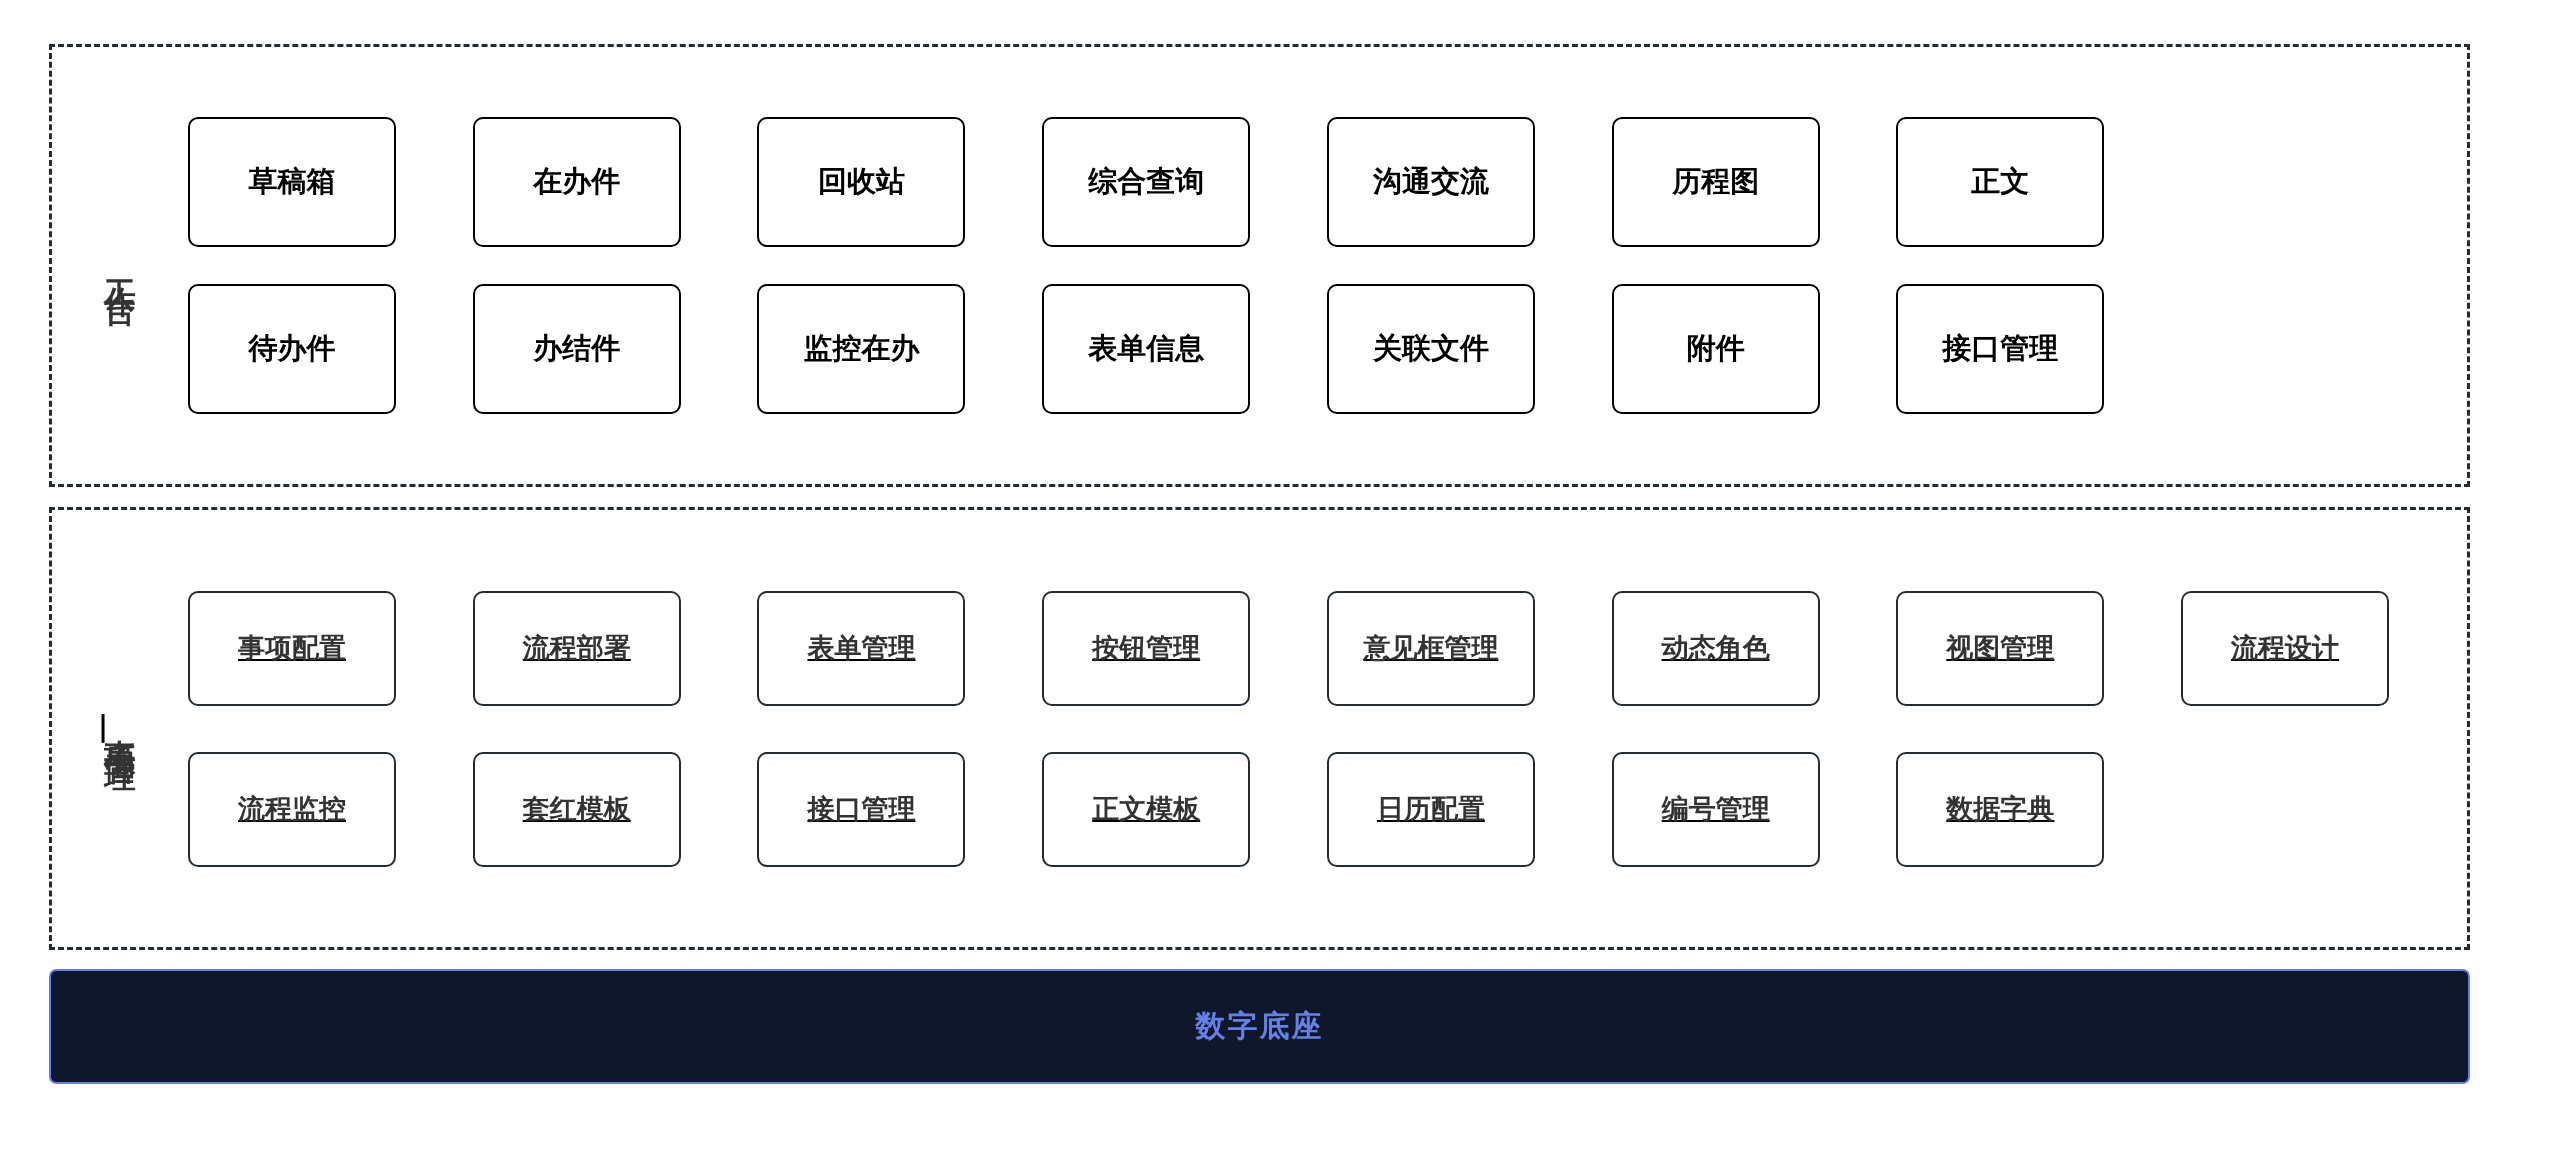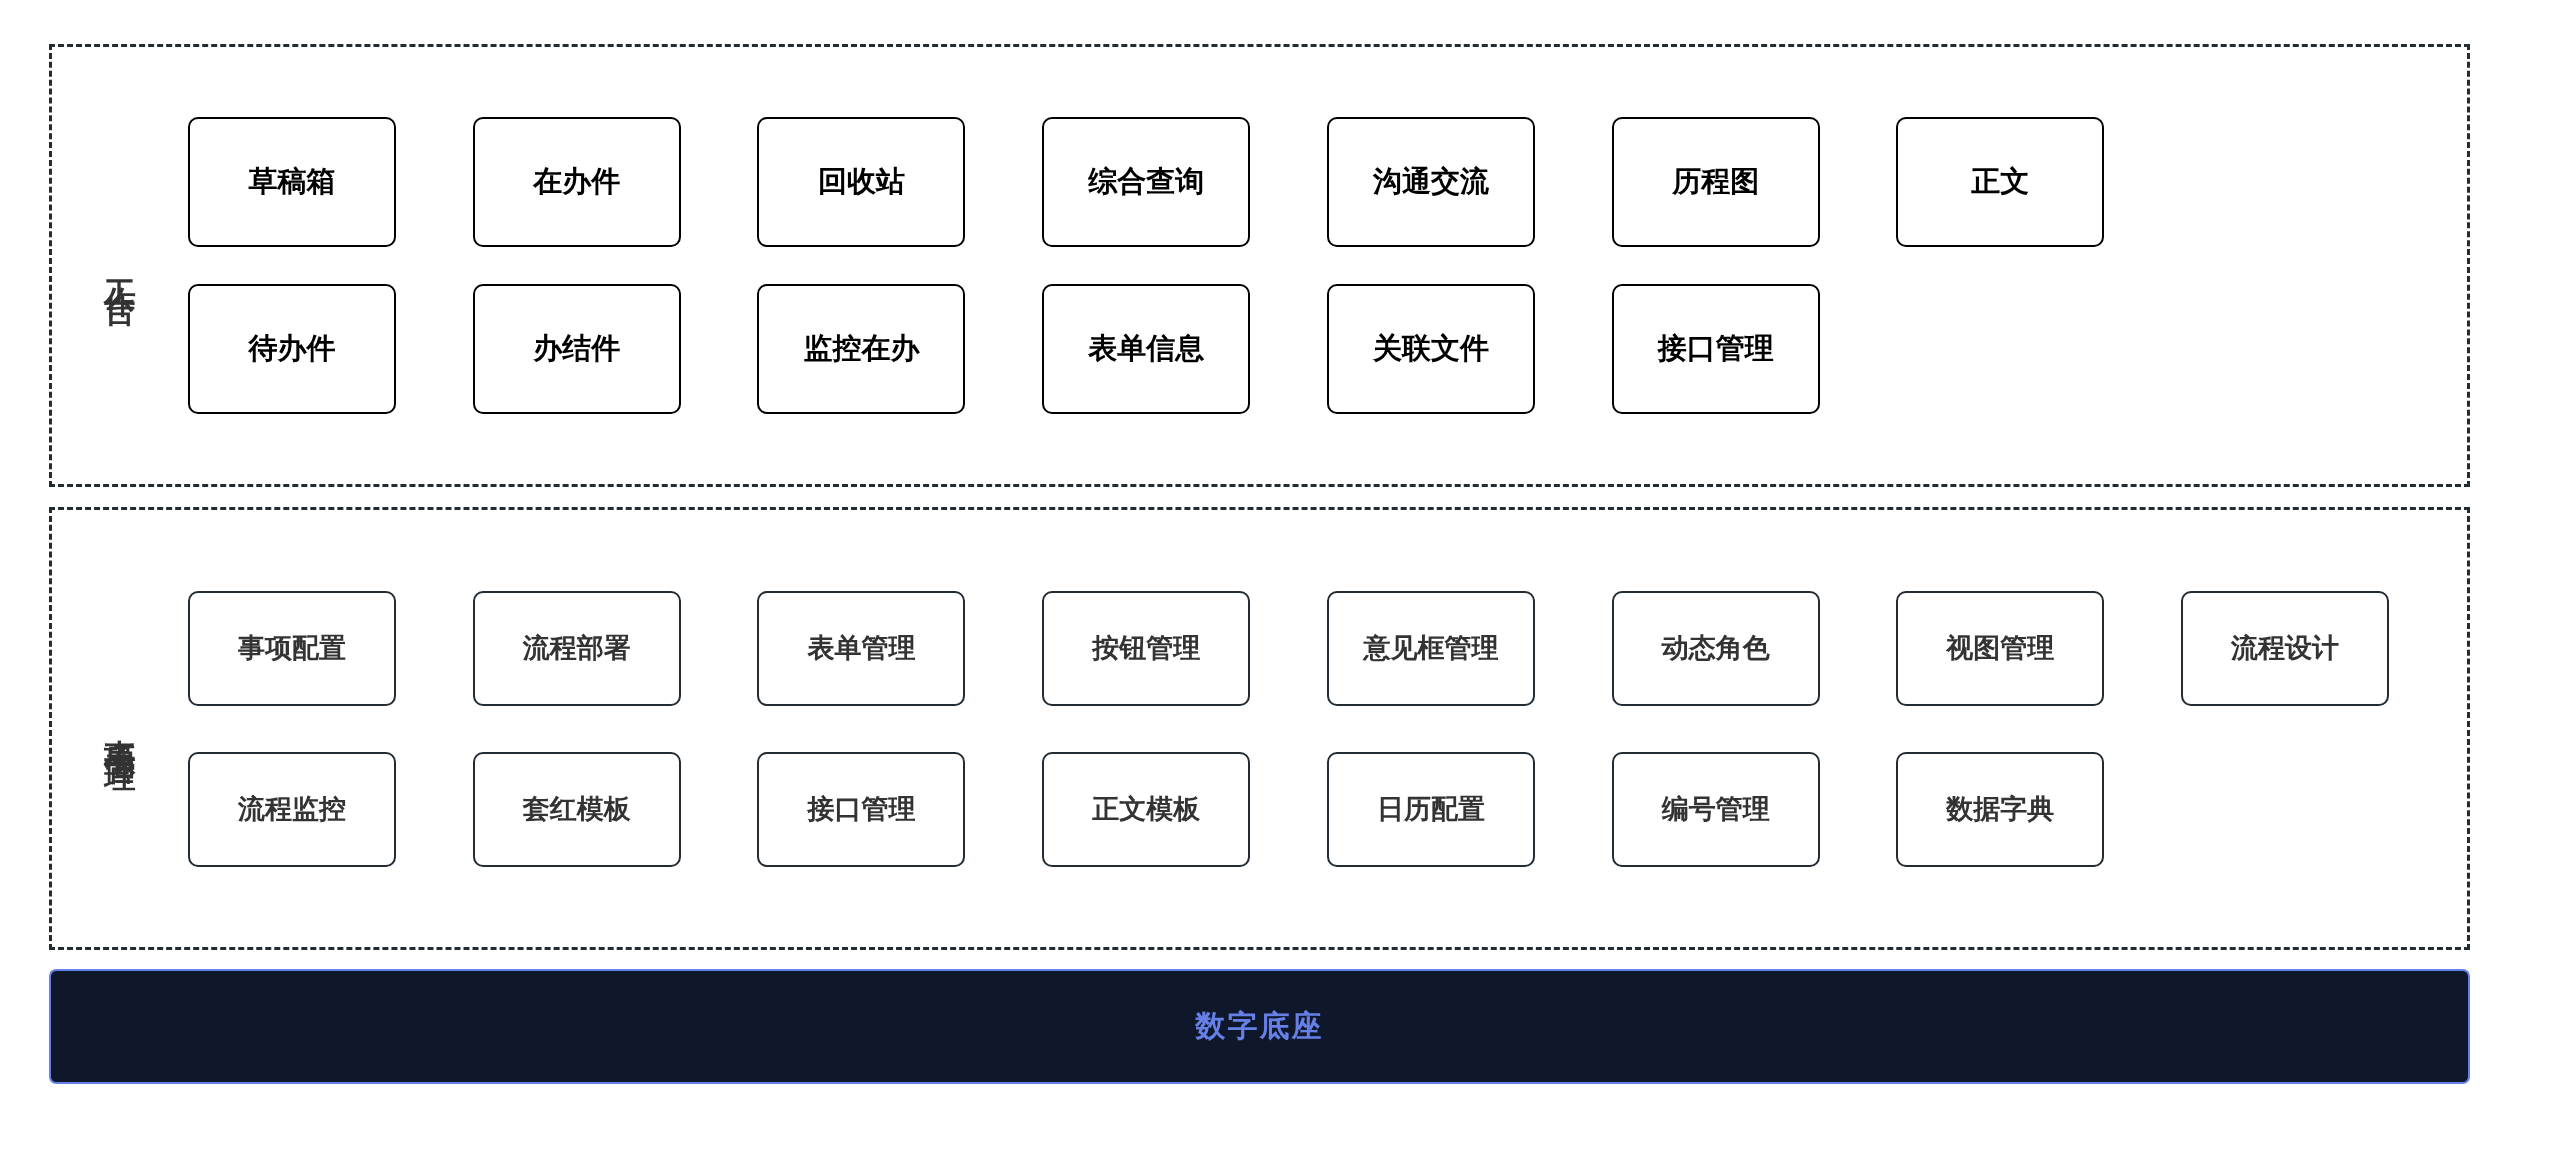--- a/index.html
+++ b/index.html
@@ -27,21 +27,21 @@
   
   .panel {
     position: relative;
     box-sizing: border-box;
     border: 3.6px dashed #232b33;
     display: flex;
     align-items: center;
   }
 
   .panel-workbench { height: 443px; }
-  .panel-items     { height: 443px; margin-top: 20px; }
+  .panel-items     { height: 443px; margin-top: 20px; text-decoration: underline; }
 
   
   .panel-label {
     flex: 0 0 auto;
     width: 136px;
     display: flex;
     justify-content: center;
     align-items: center;
   }
   .panel-label-text {
@@ -170,20 +170,23 @@
       <div class="cell">
         <div class="tile">监控在办</div>
       </div>
       <div class="cell">
         <div class="tile">表单信息</div>
       </div>
       <div class="cell">
         <div class="tile">关联文件</div>
       </div>
       <div class="cell">
+        <div class="tile">附件</div>
+      </div>
+      <div class="cell">
         <div class="tile">接口管理</div>
       </div>
       <div class="cell empty"></div>
     </div>
   </div>
 
   <div class="panel panel-items">
     <div class="panel-label">
       <span class="panel-label-text">事项管理</span>
     </div>

